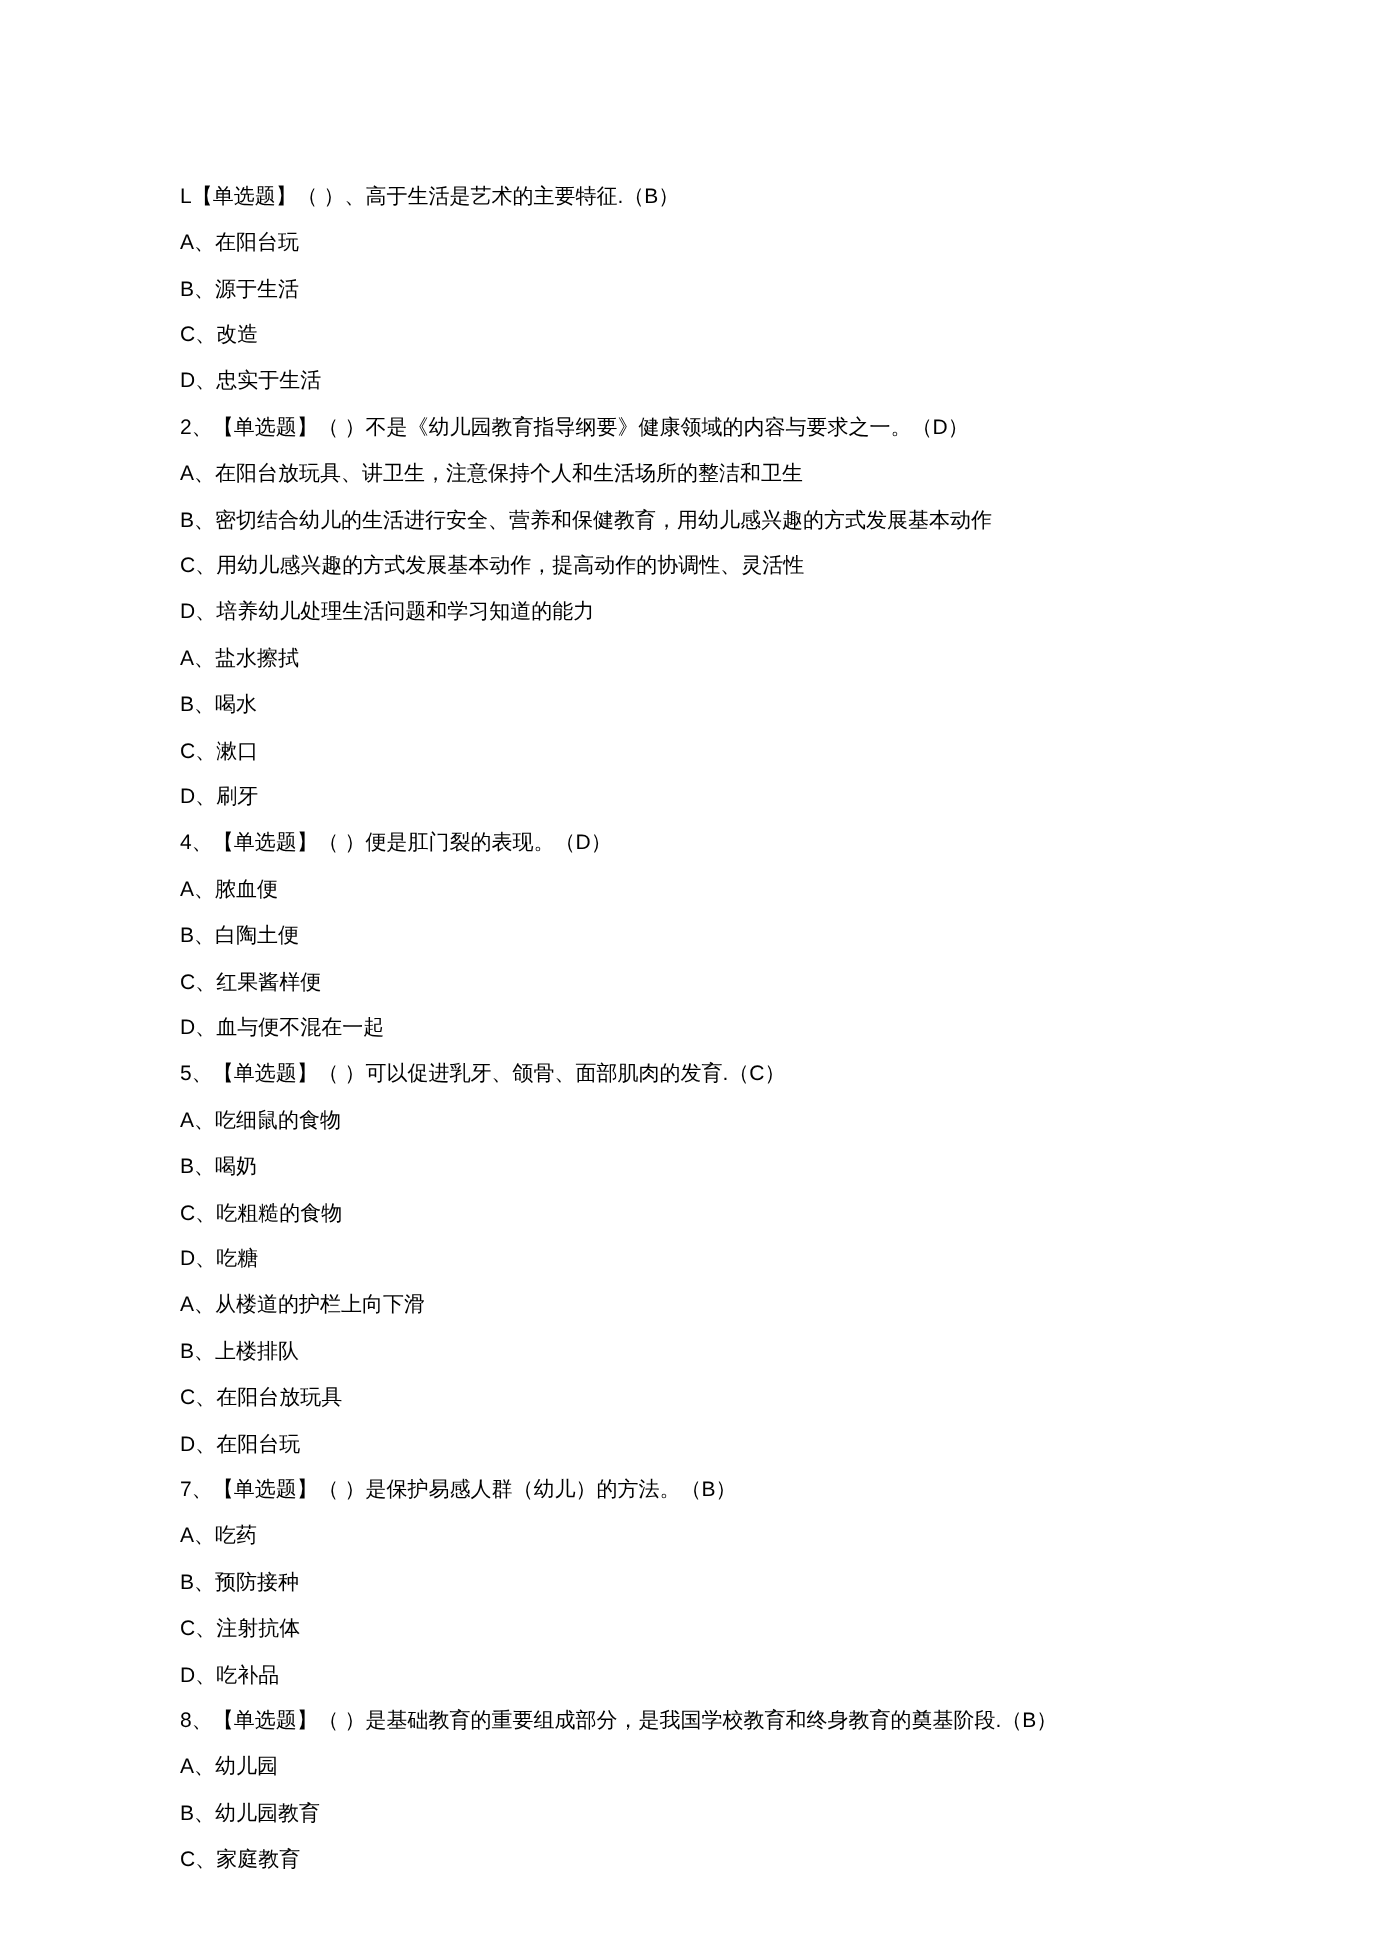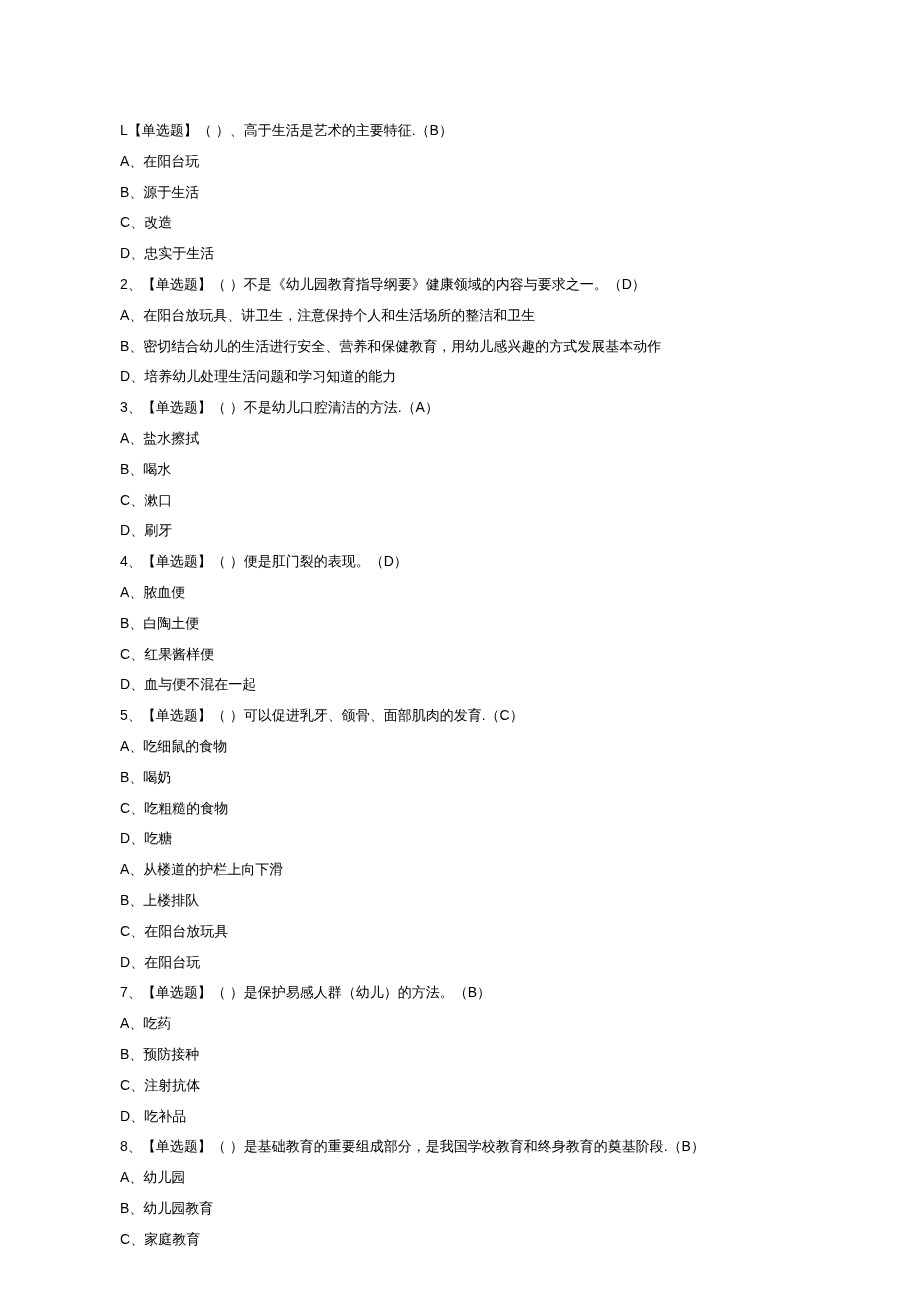--- a/index.html
+++ b/index.html
@@ -29,23 +29,23 @@
 
   <span class="line"><span>L</span><span>【单选题】</span><span>（ ）、高于生活是艺术的主要特征.（B）</span></span>
   <span class="line"><span>A</span>、<span>在阳台玩</span></span>
   <span class="line"><span>B</span>、<span>源于生活</span></span>
   <span class="line"><span>C</span>、<span>改造</span></span>
   <span class="line"><span>D</span>、<span>忠实于生活</span></span>
 
   <span class="line"><span>2、</span><span>【单选题】</span><span>（ ）不是《幼儿园教育指导纲要》健康领域的内容与要求之一。（D）</span></span>
   <span class="line"><span>A</span>、<span>在阳台放玩具、讲卫生，注意保持个人和生活场所的整洁和卫生</span></span>
   <span class="line"><span>B</span>、<span>密切结合幼儿的生活进行安全、营养和保健教育，用幼儿感兴趣的方式发展基本动作</span></span>
+  <span class="line"><span>C</span>、<span>用幼儿感兴趣的方式发展基本动作，提高动作的协调性、灵活性</span></span>
   <span class="line"><span>D</span>、<span>培养幼儿处理生活问题和学习知道的能力</span></span>
 
-  <span class="line"><span>3、</span><span>【单选题】</span><span>（ ）不是幼儿口腔清洁的方法.（A）</span></span>
   <span class="line"><span>A</span>、<span>盐水擦拭</span></span>
   <span class="line"><span>B</span>、<span>喝水</span></span>
   <span class="line"><span>C</span>、<span>漱口</span></span>
   <span class="line"><span>D</span>、<span>刷牙</span></span>
 
   <span class="line"><span>4、</span><span>【单选题】</span><span>（ ）便是肛门裂的表现。（D）</span></span>
   <span class="line"><span>A</span>、<span>脓血便</span></span>
   <span class="line"><span>B</span>、<span>白陶土便</span></span>
   <span class="line"><span>C</span>、<span>红果酱样便</span></span>
   <span class="line"><span>D</span>、<span>血与便不混在一起</span></span>

